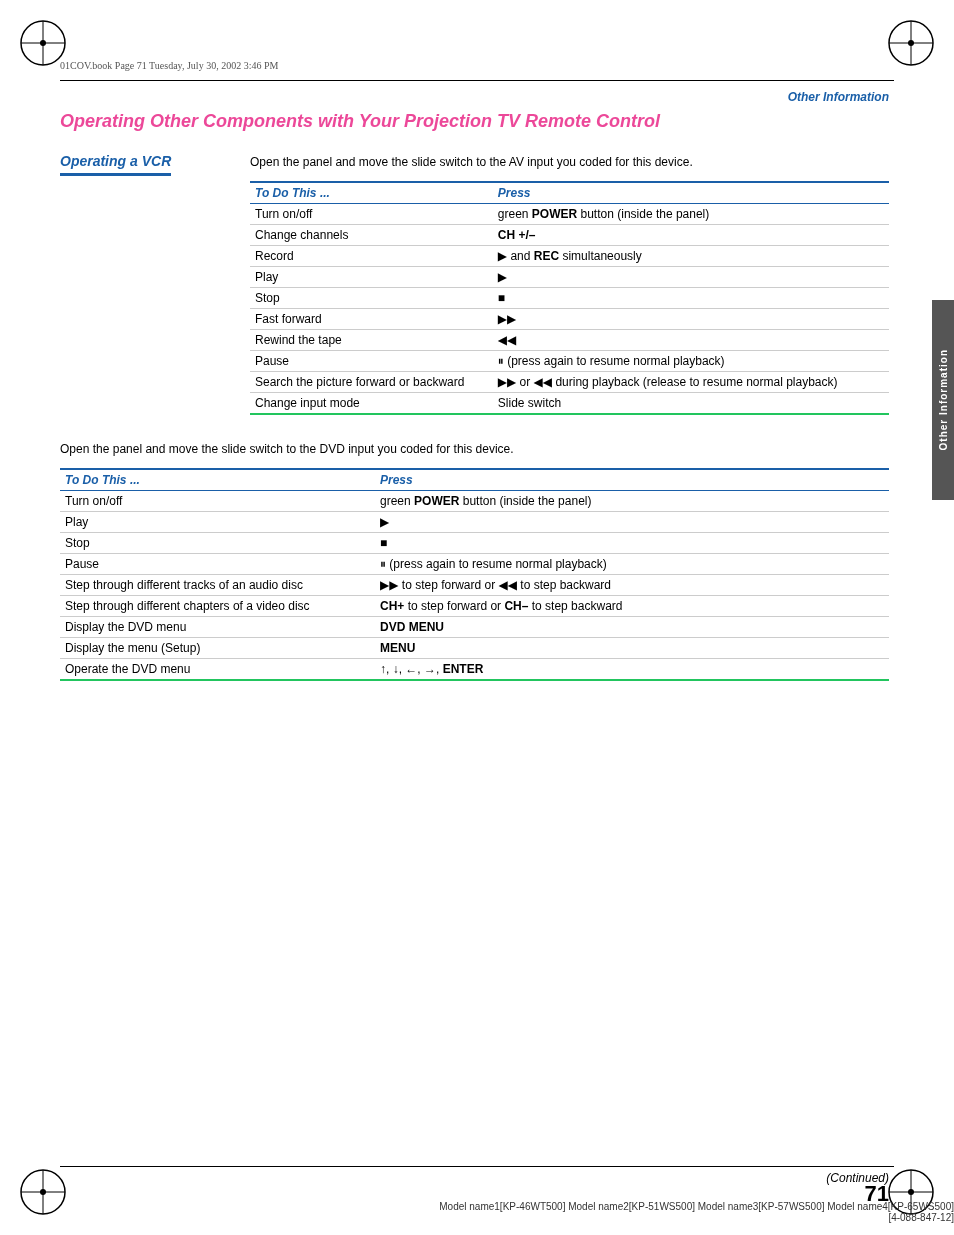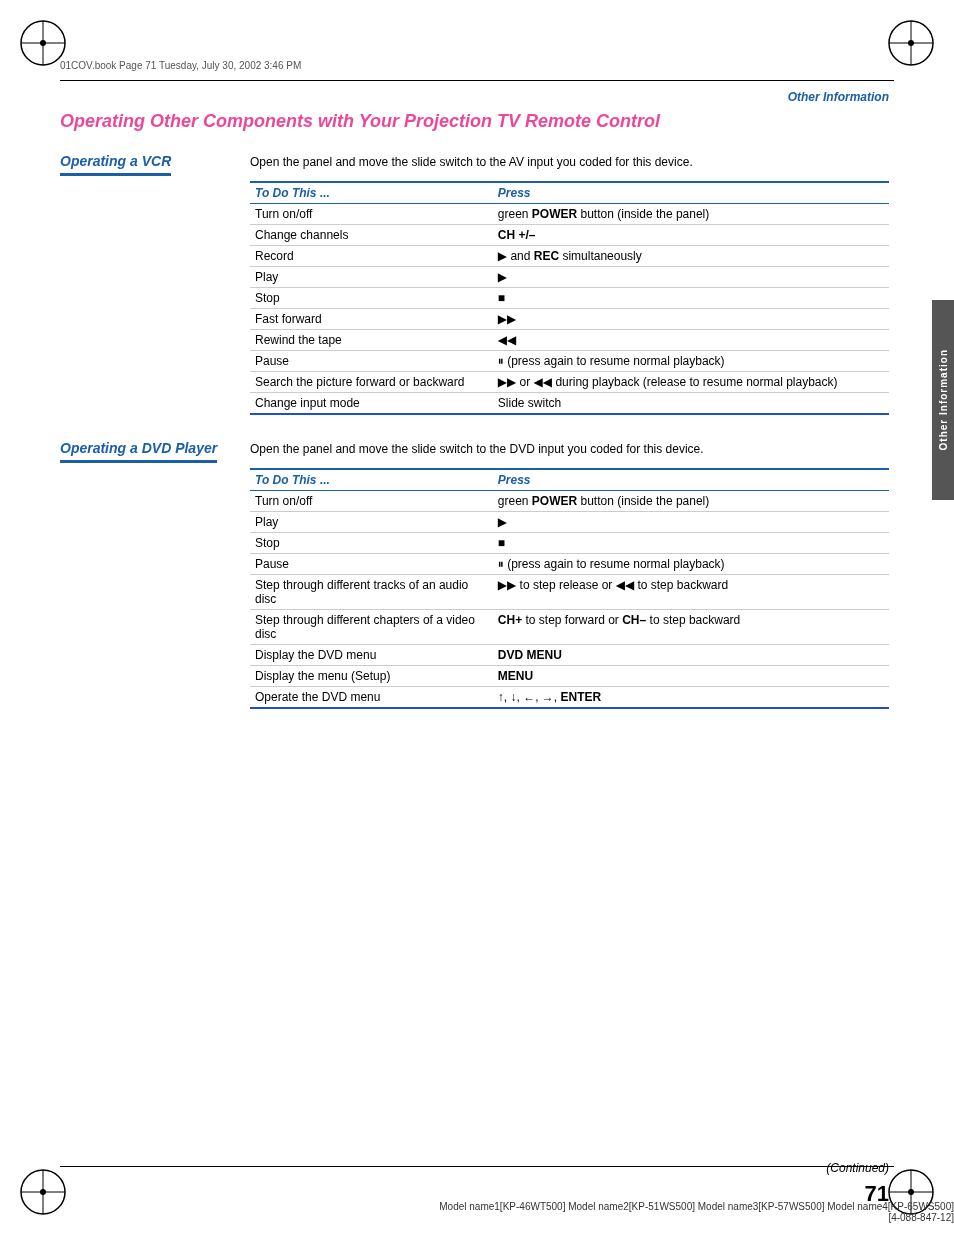--- a/index.html
+++ b/index.html
@@ -40,20 +40,21 @@
     .top-bar {
       position: absolute;
       top: 60px;
       left: 60px;
       right: 60px;
       display: flex;
       align-items: flex-start;
       gap: 10px;
       font-size: 10px;
       color: #555;
+      font-family: Liberation Serif, serif;
     }
 
     .top-bar-line {
       position: absolute;
       top: 80px;
       left: 60px;
       right: 60px;
       height: 1px;
       background: #000;
     }
@@ -126,21 +127,21 @@
       padding: 3px 5px;
     }
 
     .info-table td {
       padding: 3px 5px;
       vertical-align: top;
       border-bottom: 1px solid #ccc;
     }
 
     .info-table tbody tr:last-child td {
-      border-bottom: 2px solid #1d4ed8;
+      border-bottom: 2px solid #22c55e;
     }
 
     .col-todo {
       width: 38%;
     }
     .col-press {
       width: 62%;
     }
 
     
@@ -176,21 +177,21 @@
       position: absolute;
       bottom: 68px;
       left: 60px;
       right: 60px;
       height: 1px;
       background: #000;
     }
 
     .continued-text {
       position: absolute;
-      bottom: 60px;
+      bottom: 50px;
       right: 65px;
       font-size: 12px;
       font-style: italic;
     }
 
     .page-number {
       position: absolute;
       bottom: 28px;
       right: 65px;
       font-size: 22px;
@@ -333,23 +334,20 @@
                   <td style="font-size: 12px; margin-top: 16px;">Slide switch</td>
                 </tr>
               </tbody>
           </table>
         </div>
       </div>
     </div>
 
     <div class="section-block dvd-section">
       <div class="two-col-block">
-        <div class="left-label">
-          <div class="section-heading">Operating a DVD Player</div>
-        </div>
         <div class="right-content">
           <div class="section-desc">Open the panel and move the slide switch to the DVD input you coded for this device.</div>
           <table class="info-table">
             <thead>
               <tr>
                 <th class="col-todo">To Do This ...</th>
                 <th class="col-press">Press</th>
               </tr>
             </thead>
             <tbody id="dvd-tbody">
@@ -364,21 +362,21 @@
                 <tr>
                   <td style="font-size: 12px;">Stop</td>
                   <td style="font-size: 12px;">■</td>
                 </tr>
                 <tr>
                   <td style="font-size: 12px;">Pause</td>
                   <td style="font-size: 12px;">⏸ (press again to resume normal playback)</td>
                 </tr>
                 <tr>
                   <td style="font-size: 12px;">Step through different tracks of an audio disc</td>
-                  <td style="font-size: 12px;">▶▶ to step release or ◀◀ to step backward</td>
+                  <td style="font-size: 12px;">▶▶ to step forward or ◀◀ to step backward</td>
                 </tr>
                 <tr>
                   <td style="font-size: 12px;">Step through different chapters of a video disc</td>
                   <td style="font-size: 12px;"><strong>CH+</strong> to step forward or <strong>CH–</strong> to step backward</td>
                 </tr>
                 <tr>
                   <td style="font-size: 12px;">Display the DVD menu</td>
                   <td style="font-size: 12px;"><strong>DVD <strong>MENU</strong></strong></td>
                 </tr>
                 <tr>

